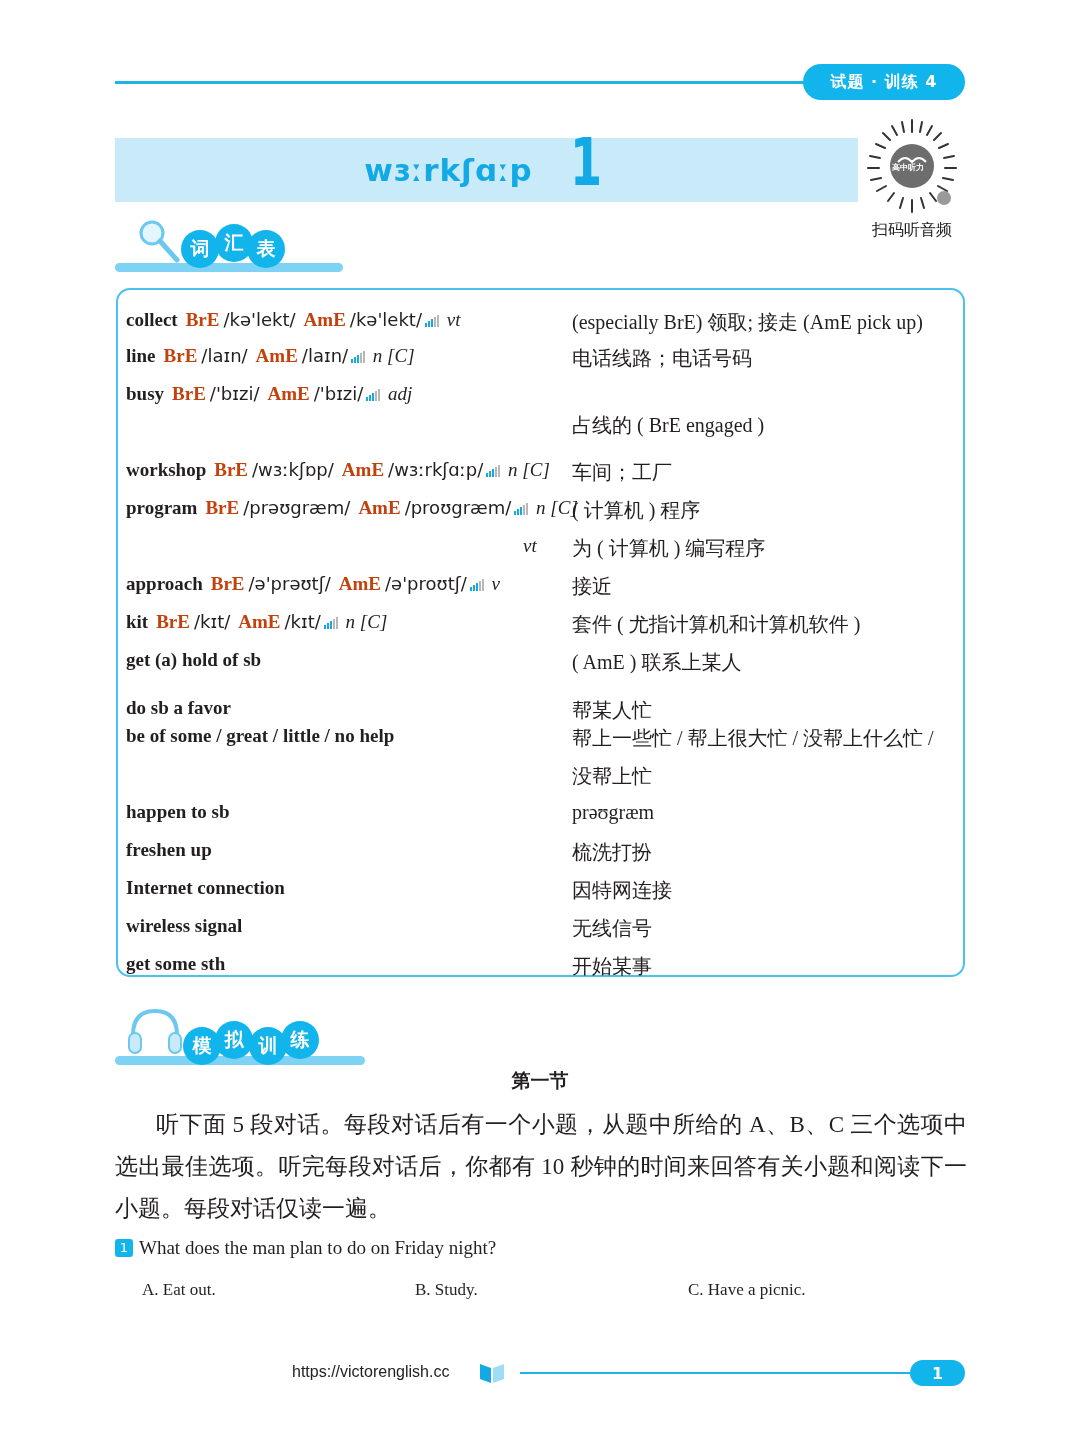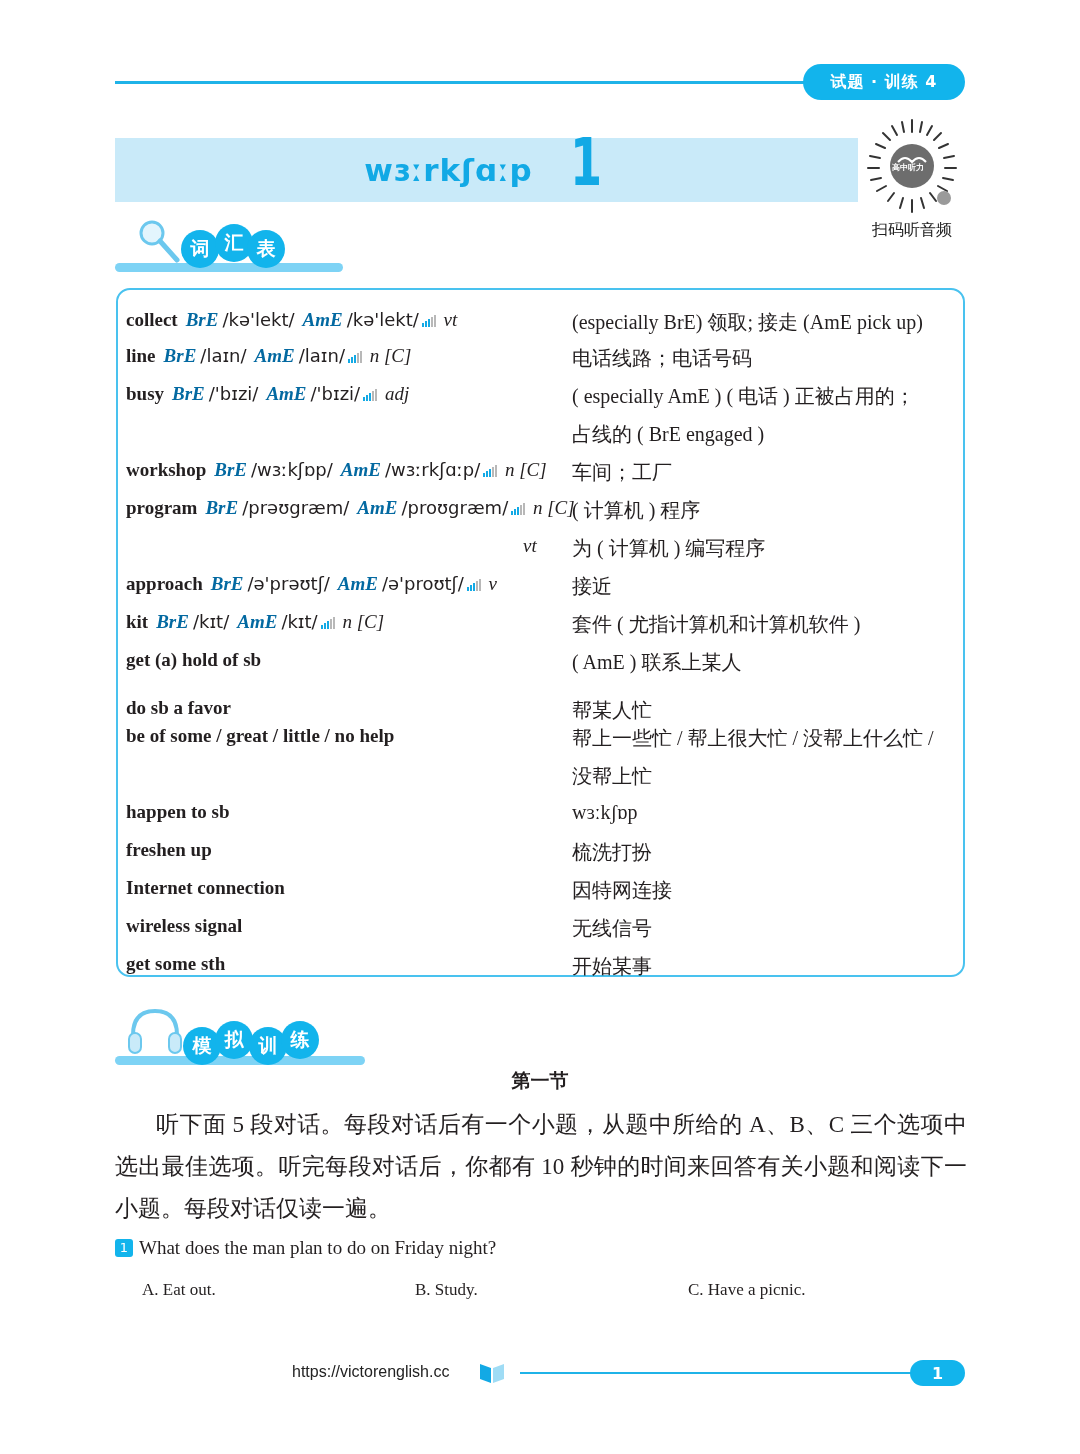--- a/index.html
+++ b/index.html
@@ -29,21 +29,21 @@
   .bubble { position: absolute; width: 38px; height: 38px; border-radius: 50%; background: #12b4ec; color: #fff;
             font-family: "DejaVu Sans", sans-serif; font-weight: bold; font-size: 19px;
             display: flex; align-items: center; justify-content: center; }
 
   
   .vocab { left: 116px; top: 288px; width: 849px; height: 689px; border: 2px solid #49c2ef; border-radius: 14px; }
   .row { position: absolute; left: 8px; width: 835px; height: 38px; font-size: 19px; }
   .row .en { position: absolute; left: 0; top: 10px; white-space: nowrap; }
   .row .zh { position: absolute; left: 446px; top: 10px; white-space: nowrap; font-size: 20px; }
   .word { font-weight: bold; }
-  .var { color: #0369a1; font-style: italic; font-weight: bold; margin: 0 4px 0 8px; }
+  .var { color: #c2410c; font-weight: bold; margin: 0 4px 0 8px; }
   .ipa { font-family: "DejaVu Sans", sans-serif; font-size: 18px; }
   .pos { font-style: italic; }
   .sig { display: inline-block; width: 14px; height: 12px; margin: 0 3px; vertical-align: -1px; position: relative; }
   .sig i { position: absolute; bottom: 0; width: 2px; background: #12a9e5; }
   .sig i.g { background: #b8b8b8; }
 
   
   .sec-title { left: 0; width: 1080px; top: 1068px; text-align: center; font-family: "DejaVu Sans", sans-serif; font-size: 19px; font-weight: bold; }
   .para { left: 115px; width: 852px; top: 1104px; font-size: 23px; line-height: 42px; text-indent: 41px; text-align: justify; }
   .qnum { display: inline-block; width: 18px; height: 18px; background: #12b4ec; color: #fff; border-radius: 3px;
@@ -119,23 +119,22 @@
       <div class="row" style="top: 9px;">
         <span class="en"><span class="word">collect</span><span class="var">BrE</span><span class="ipa">/kə'lekt/</span><span class="var">AmE</span><span class="ipa">/kə'lekt/</span><span class="sig"><i style="left:0;height:4px"></i><i style="left:3px;height:6px"></i><i style="left:6px;height:8px"></i><i class="g" style="left:9px;height:10px"></i><i class="g" style="left:12px;height:12px"></i></span> <span class="pos">vt</span></span>
         <span class="zh">(especially BrE) 领取; 接走 (AmE pick up)</span>
       </div>
       <div class="row" style="top: 45px;">
         <span class="en"><span class="word">line</span><span class="var">BrE</span><span class="ipa">/laɪn/</span><span class="var">AmE</span><span class="ipa">/laɪn/</span><span class="sig"><i style="left:0;height:4px"></i><i style="left:3px;height:6px"></i><i style="left:6px;height:8px"></i><i class="g" style="left:9px;height:10px"></i><i class="g" style="left:12px;height:12px"></i></span> <span class="pos">n [C]</span></span>
         <span class="zh">电话线路；电话号码</span>
       </div>
       <div class="row" style="top: 83px;">
         <span class="en"><span class="word">busy</span><span class="var">BrE</span><span class="ipa">/'bɪzi/</span><span class="var">AmE</span><span class="ipa">/'bɪzi/</span><span class="sig"><i style="left:0;height:4px"></i><i style="left:3px;height:6px"></i><i style="left:6px;height:8px"></i><i class="g" style="left:9px;height:10px"></i><i class="g" style="left:12px;height:12px"></i></span> <span class="pos">adj</span></span>
-        <span class="zh">( especially AmE ) ( 电话 ) 正被占用的；</span>
-      </div>
-      <div class="row" style="top: 121px;">
+      </div>
+      <div class="row" style="top: 112px;">
         <span class="en"></span>
         <span class="zh">占线的 ( BrE engaged )</span>
       </div>
       <div class="row" style="top: 159px;">
         <span class="en"><span class="word">workshop</span><span class="var">BrE</span><span class="ipa">/wɜːkʃɒp/</span><span class="var">AmE</span><span class="ipa">/wɜːrkʃɑːp/</span><span class="sig"><i style="left:0;height:4px"></i><i style="left:3px;height:6px"></i><i style="left:6px;height:8px"></i><i class="g" style="left:9px;height:10px"></i><i class="g" style="left:12px;height:12px"></i></span> <span class="pos">n [C]</span></span>
         <span class="zh">车间；工厂</span>
       </div>
       <div class="row" style="top: 197px;">
         <span class="en"><span class="word">program</span><span class="var">BrE</span><span class="ipa">/prəʊgræm/</span><span class="var">AmE</span><span class="ipa">/proʊgræm/</span><span class="sig"><i style="left:0;height:4px"></i><i style="left:3px;height:6px"></i><i style="left:6px;height:8px"></i><i class="g" style="left:9px;height:10px"></i><i class="g" style="left:12px;height:12px"></i></span> <span class="pos">n [C]</span></span>
         <span class="zh">( 计算机 ) 程序</span>
@@ -163,21 +162,21 @@
       <div class="row" style="top: 425px;">
         <span class="en"><span class="word">be of some / great / little / no help</span></span>
         <span class="zh">帮上一些忙 / 帮上很大忙 / 没帮上什么忙 /</span>
       </div>
       <div class="row" style="top: 463px;">
         <span class="en"></span>
         <span class="zh">没帮上忙</span>
       </div>
       <div class="row" style="top: 501px;">
         <span class="en"><span class="word">happen to sb</span></span>
-        <span class="zh">wɜːkʃɒp</span>
+        <span class="zh">prəʊgræm</span>
       </div>
       <div class="row" style="top: 539px;">
         <span class="en"><span class="word">freshen up</span></span>
         <span class="zh">梳洗打扮</span>
       </div>
       <div class="row" style="top: 577px;">
         <span class="en"><span class="word">Internet connection</span></span>
         <span class="zh">因特网连接</span>
       </div>
       <div class="row" style="top: 615px;">

